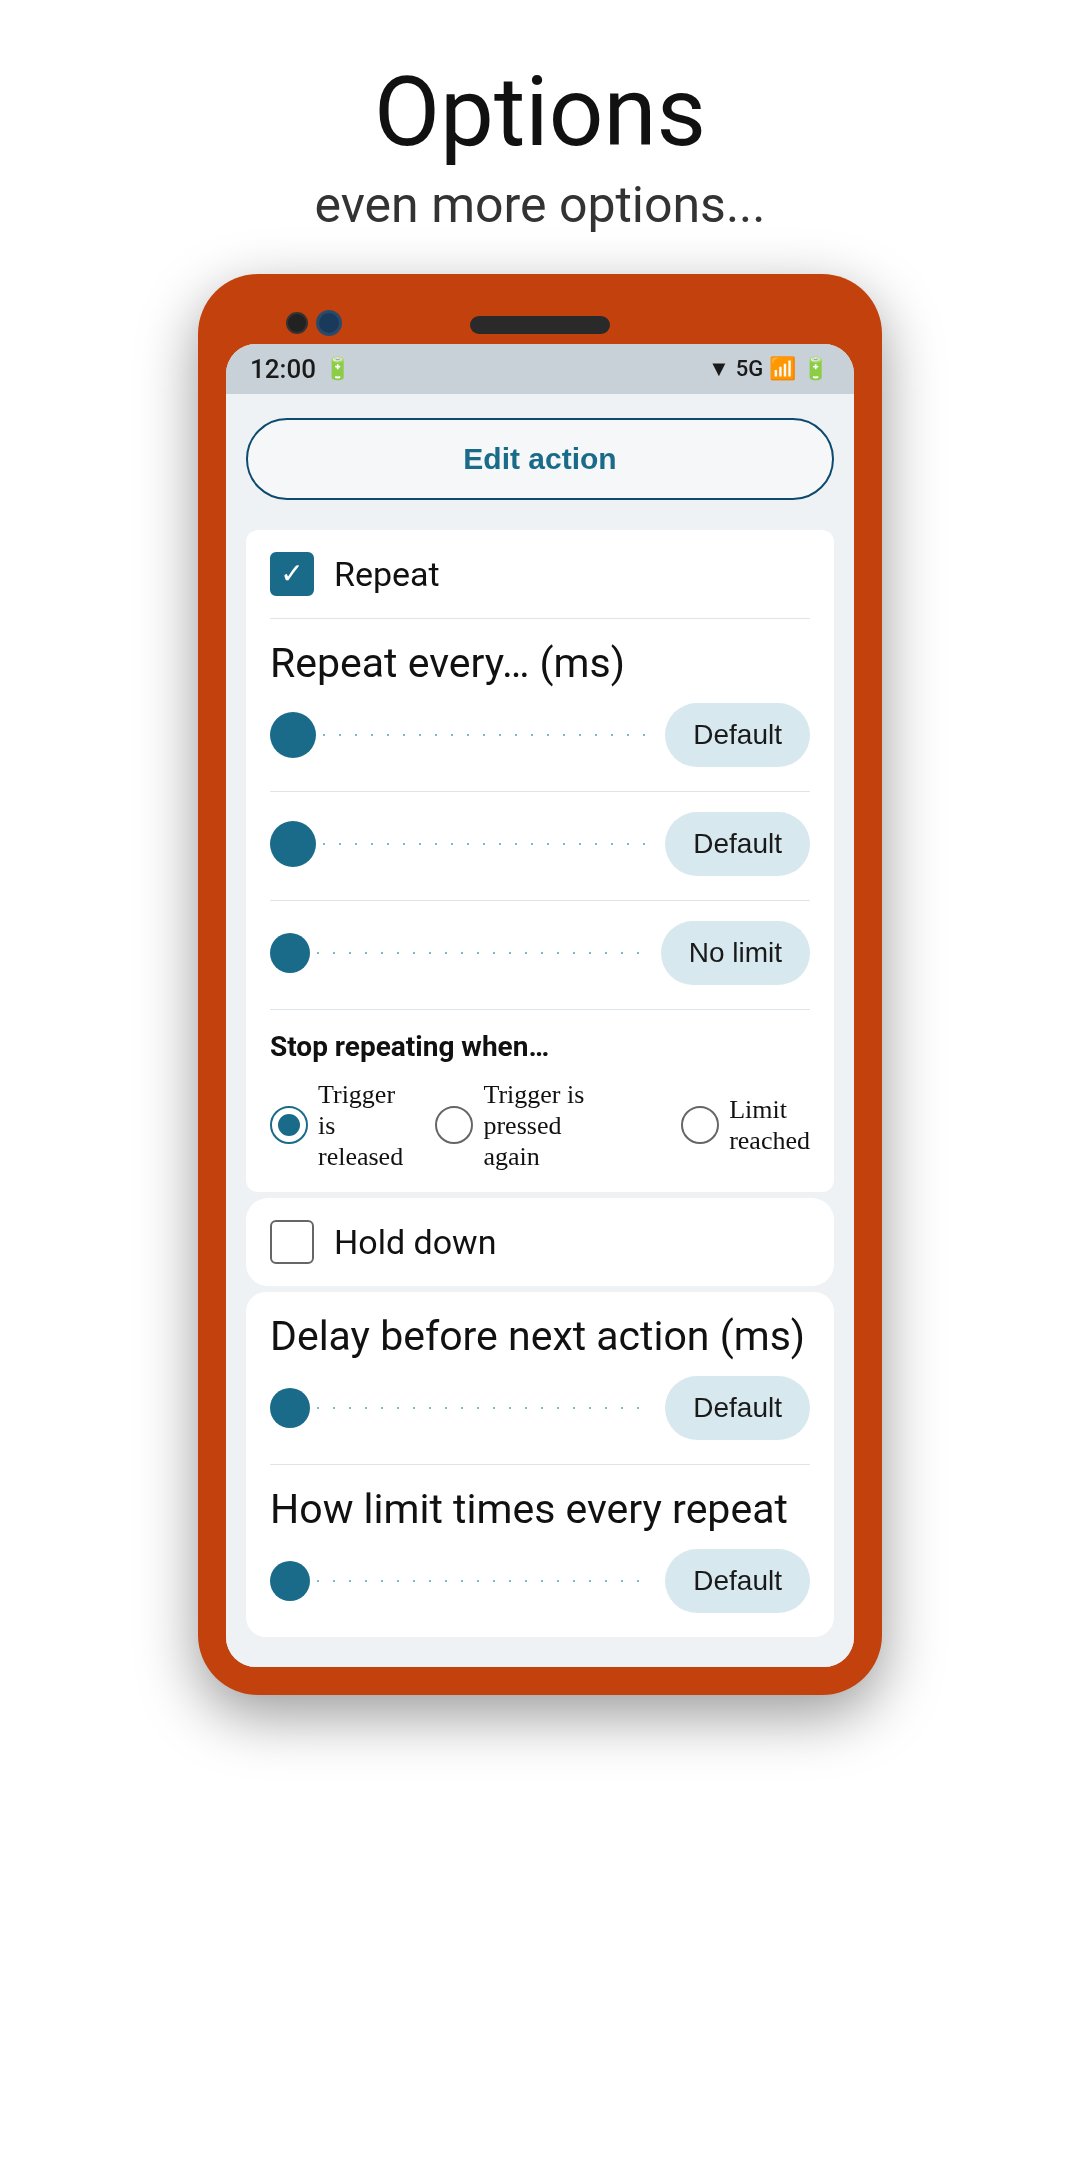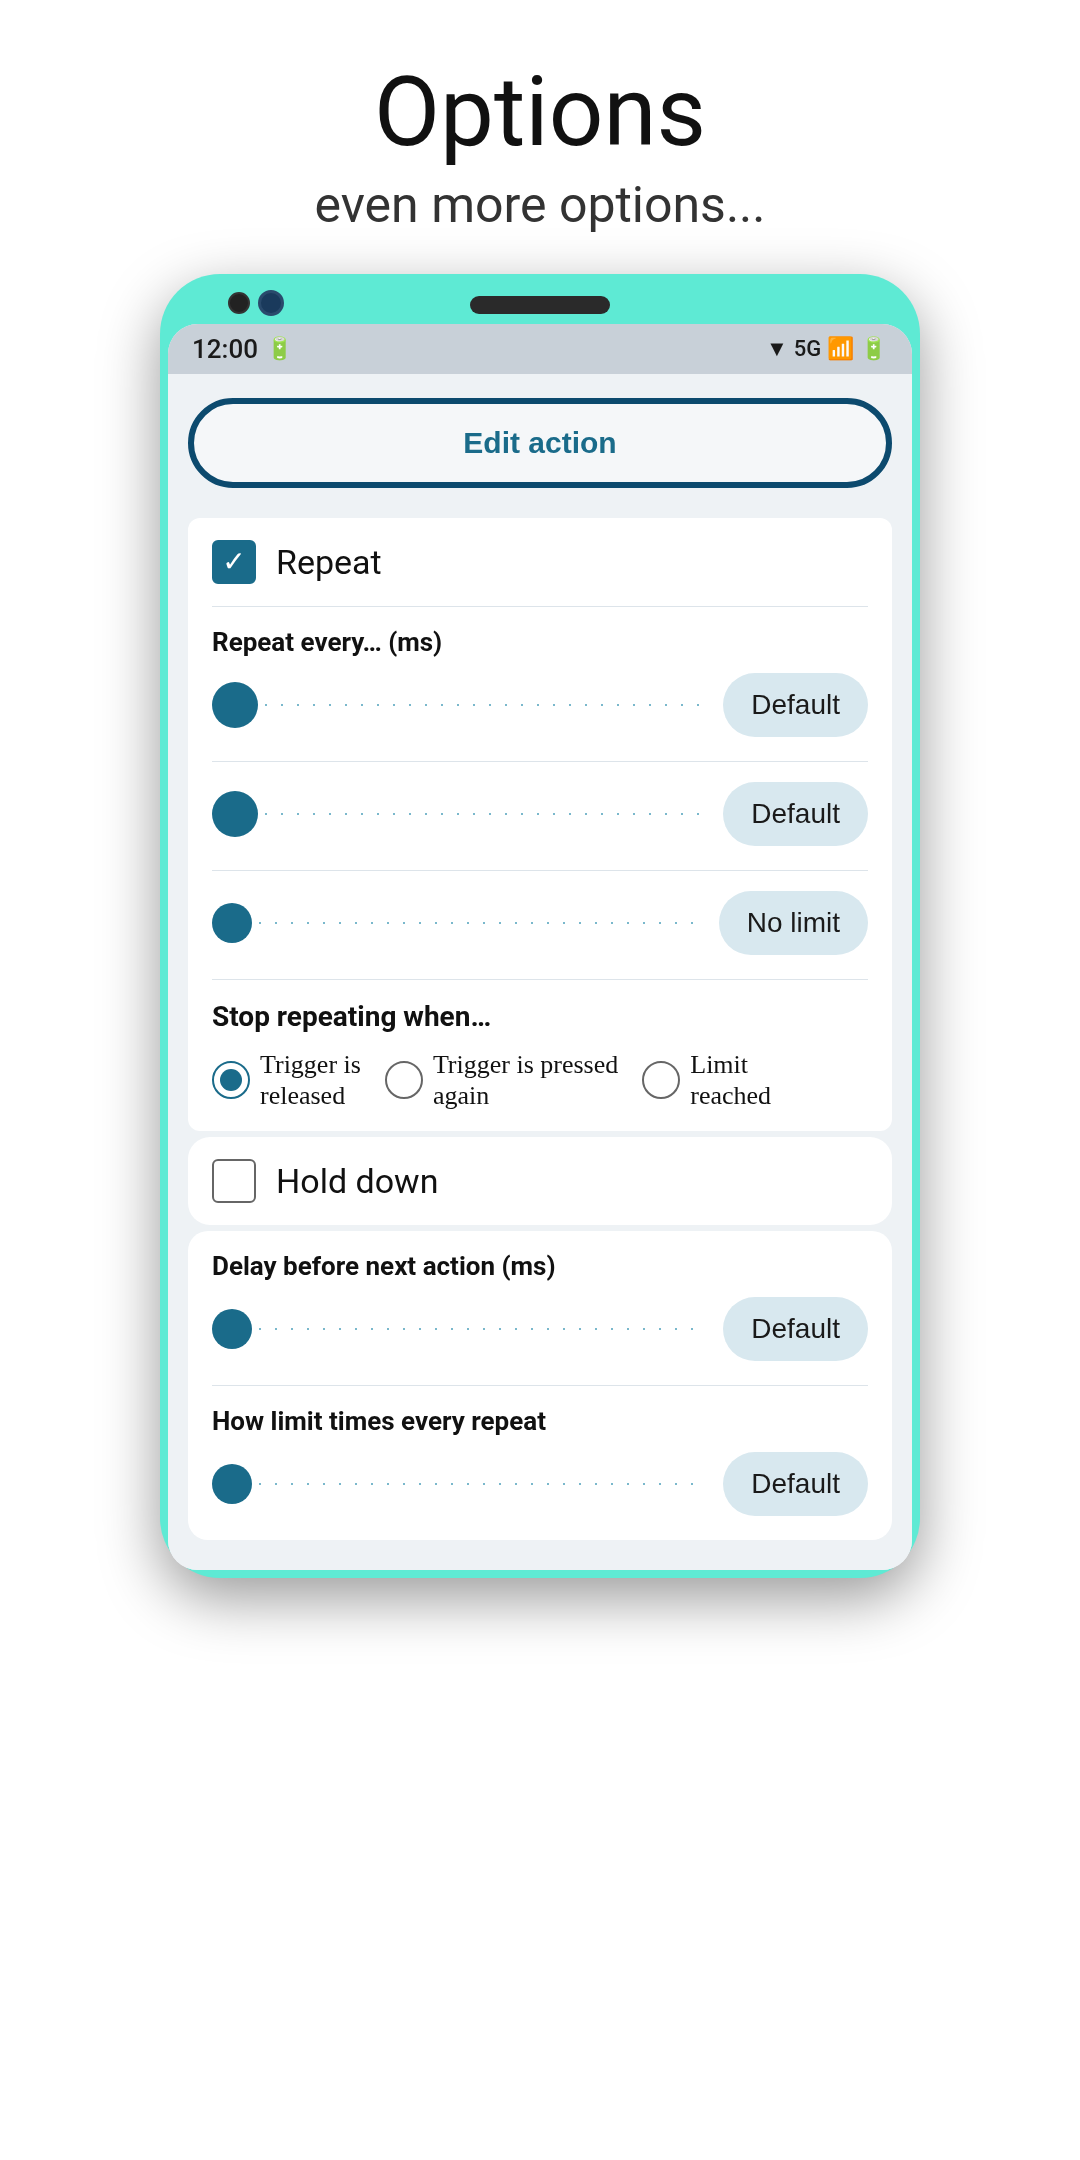--- a/index.html
+++ b/index.html
@@ -28,24 +28,24 @@
 
     .page-subtitle {
       font-size: 50px;
       font-weight: 400;
       color: #333333;
       margin-top: 10px;
     }
 
     
     .phone-frame {
-      width: 760px;
-      background: #5eead4;
+      width: 684px;
+      background: #c2410c;
       border-radius: 60px;
-      padding: 8px;
+      padding: 28px;
       box-shadow: 0 20px 60px rgba(0,0,0,0.4);
       position: relative;
     }
 
     .phone-top-bar {
       display: flex;
       justify-content: center;
       align-items: center;
       padding: 14px 0 10px 0;
       position: relative;
@@ -127,21 +127,21 @@
     
     .action-buttons {
       display: flex;
       gap: 16px;
       margin-bottom: 30px;
     }
 
     .action-btn {
       flex: 1;
       background: #f5f7f9;
-      border: 6px solid #0c4a6e;
+      border: 2px solid #0c4a6e;
       border-radius: 50px;
       padding: 22px 16px;
       text-align: center;
       font-size: 30px;
       font-weight: 600;
       color: #1a6b8a;
       cursor: pointer;
     }
 
     
@@ -192,24 +192,24 @@
       color: #111;
       font-weight: 400;
     }
 
     
     .slider-section {
       padding: 20px 24px 24px 24px;
     }
 
     .slider-label {
-      font-size: 26px;
+      font-size: 41px;
       color: #111;
       margin-bottom: 16px;
-      font-weight: 700;
+      font-weight: 400;
     }
 
     .slider-row {
       display: flex;
       align-items: center;
       gap: 16px;
     }
 
     .slider-track-container {
       flex: 1;

